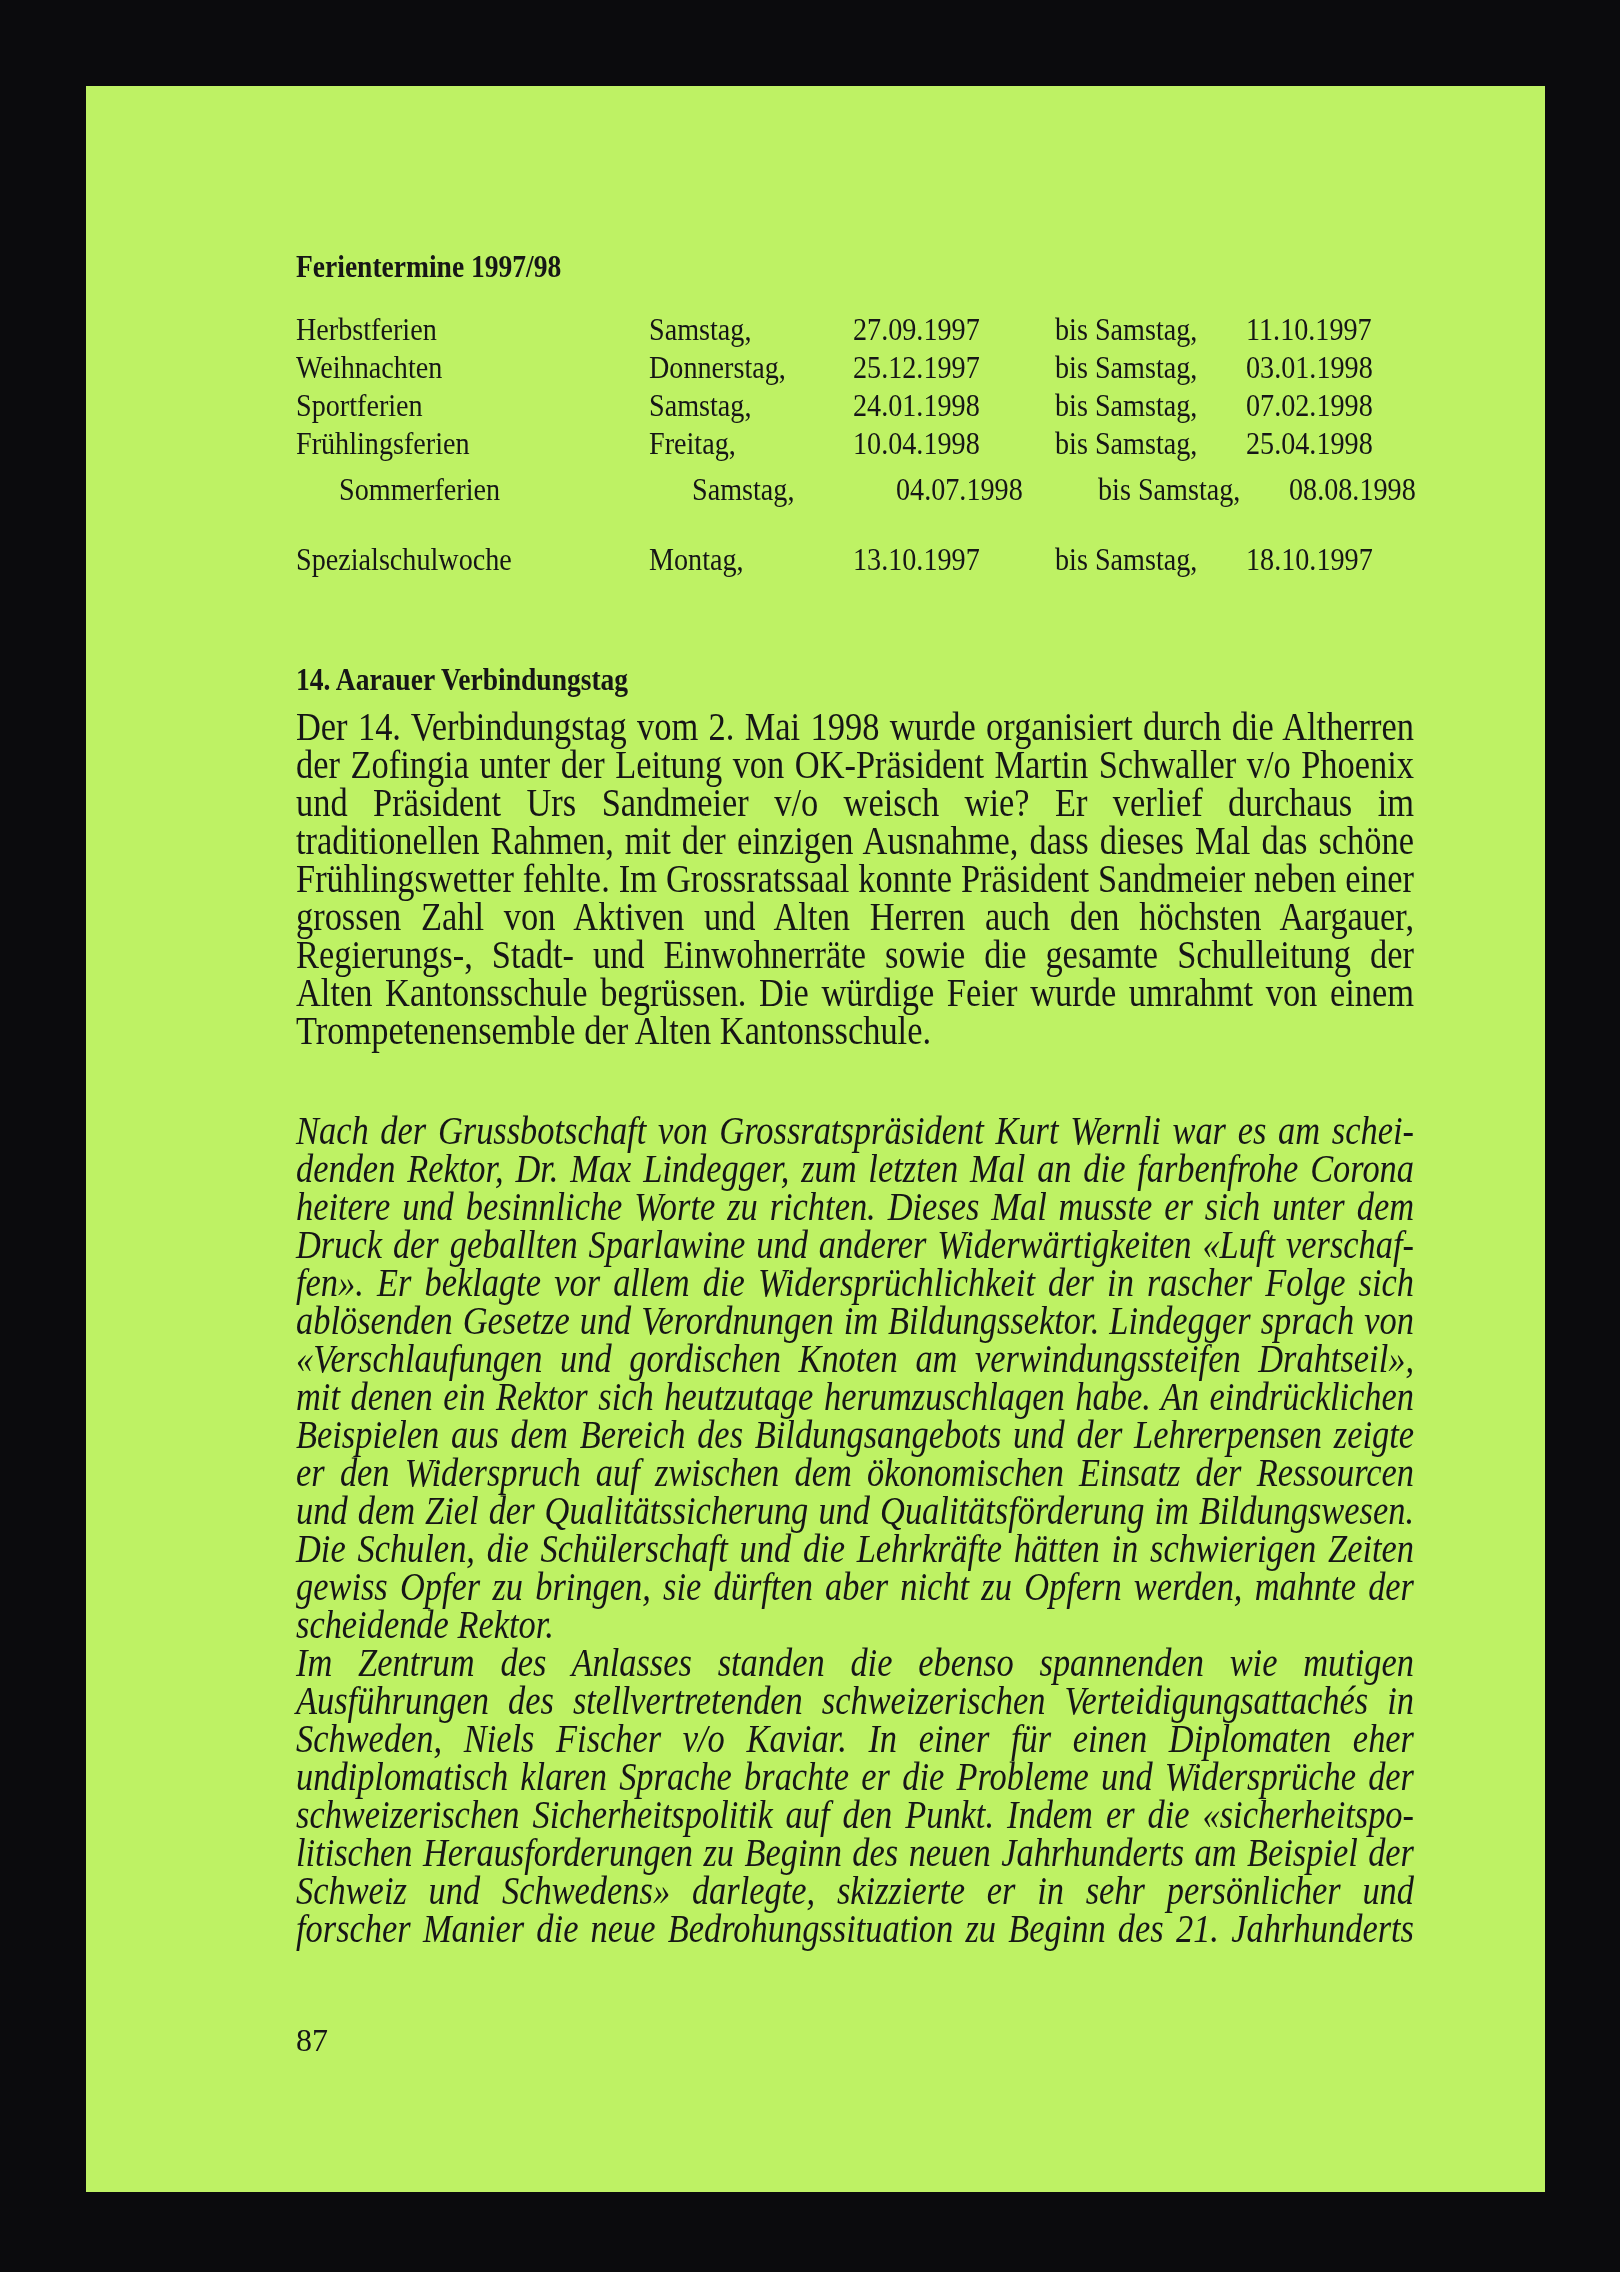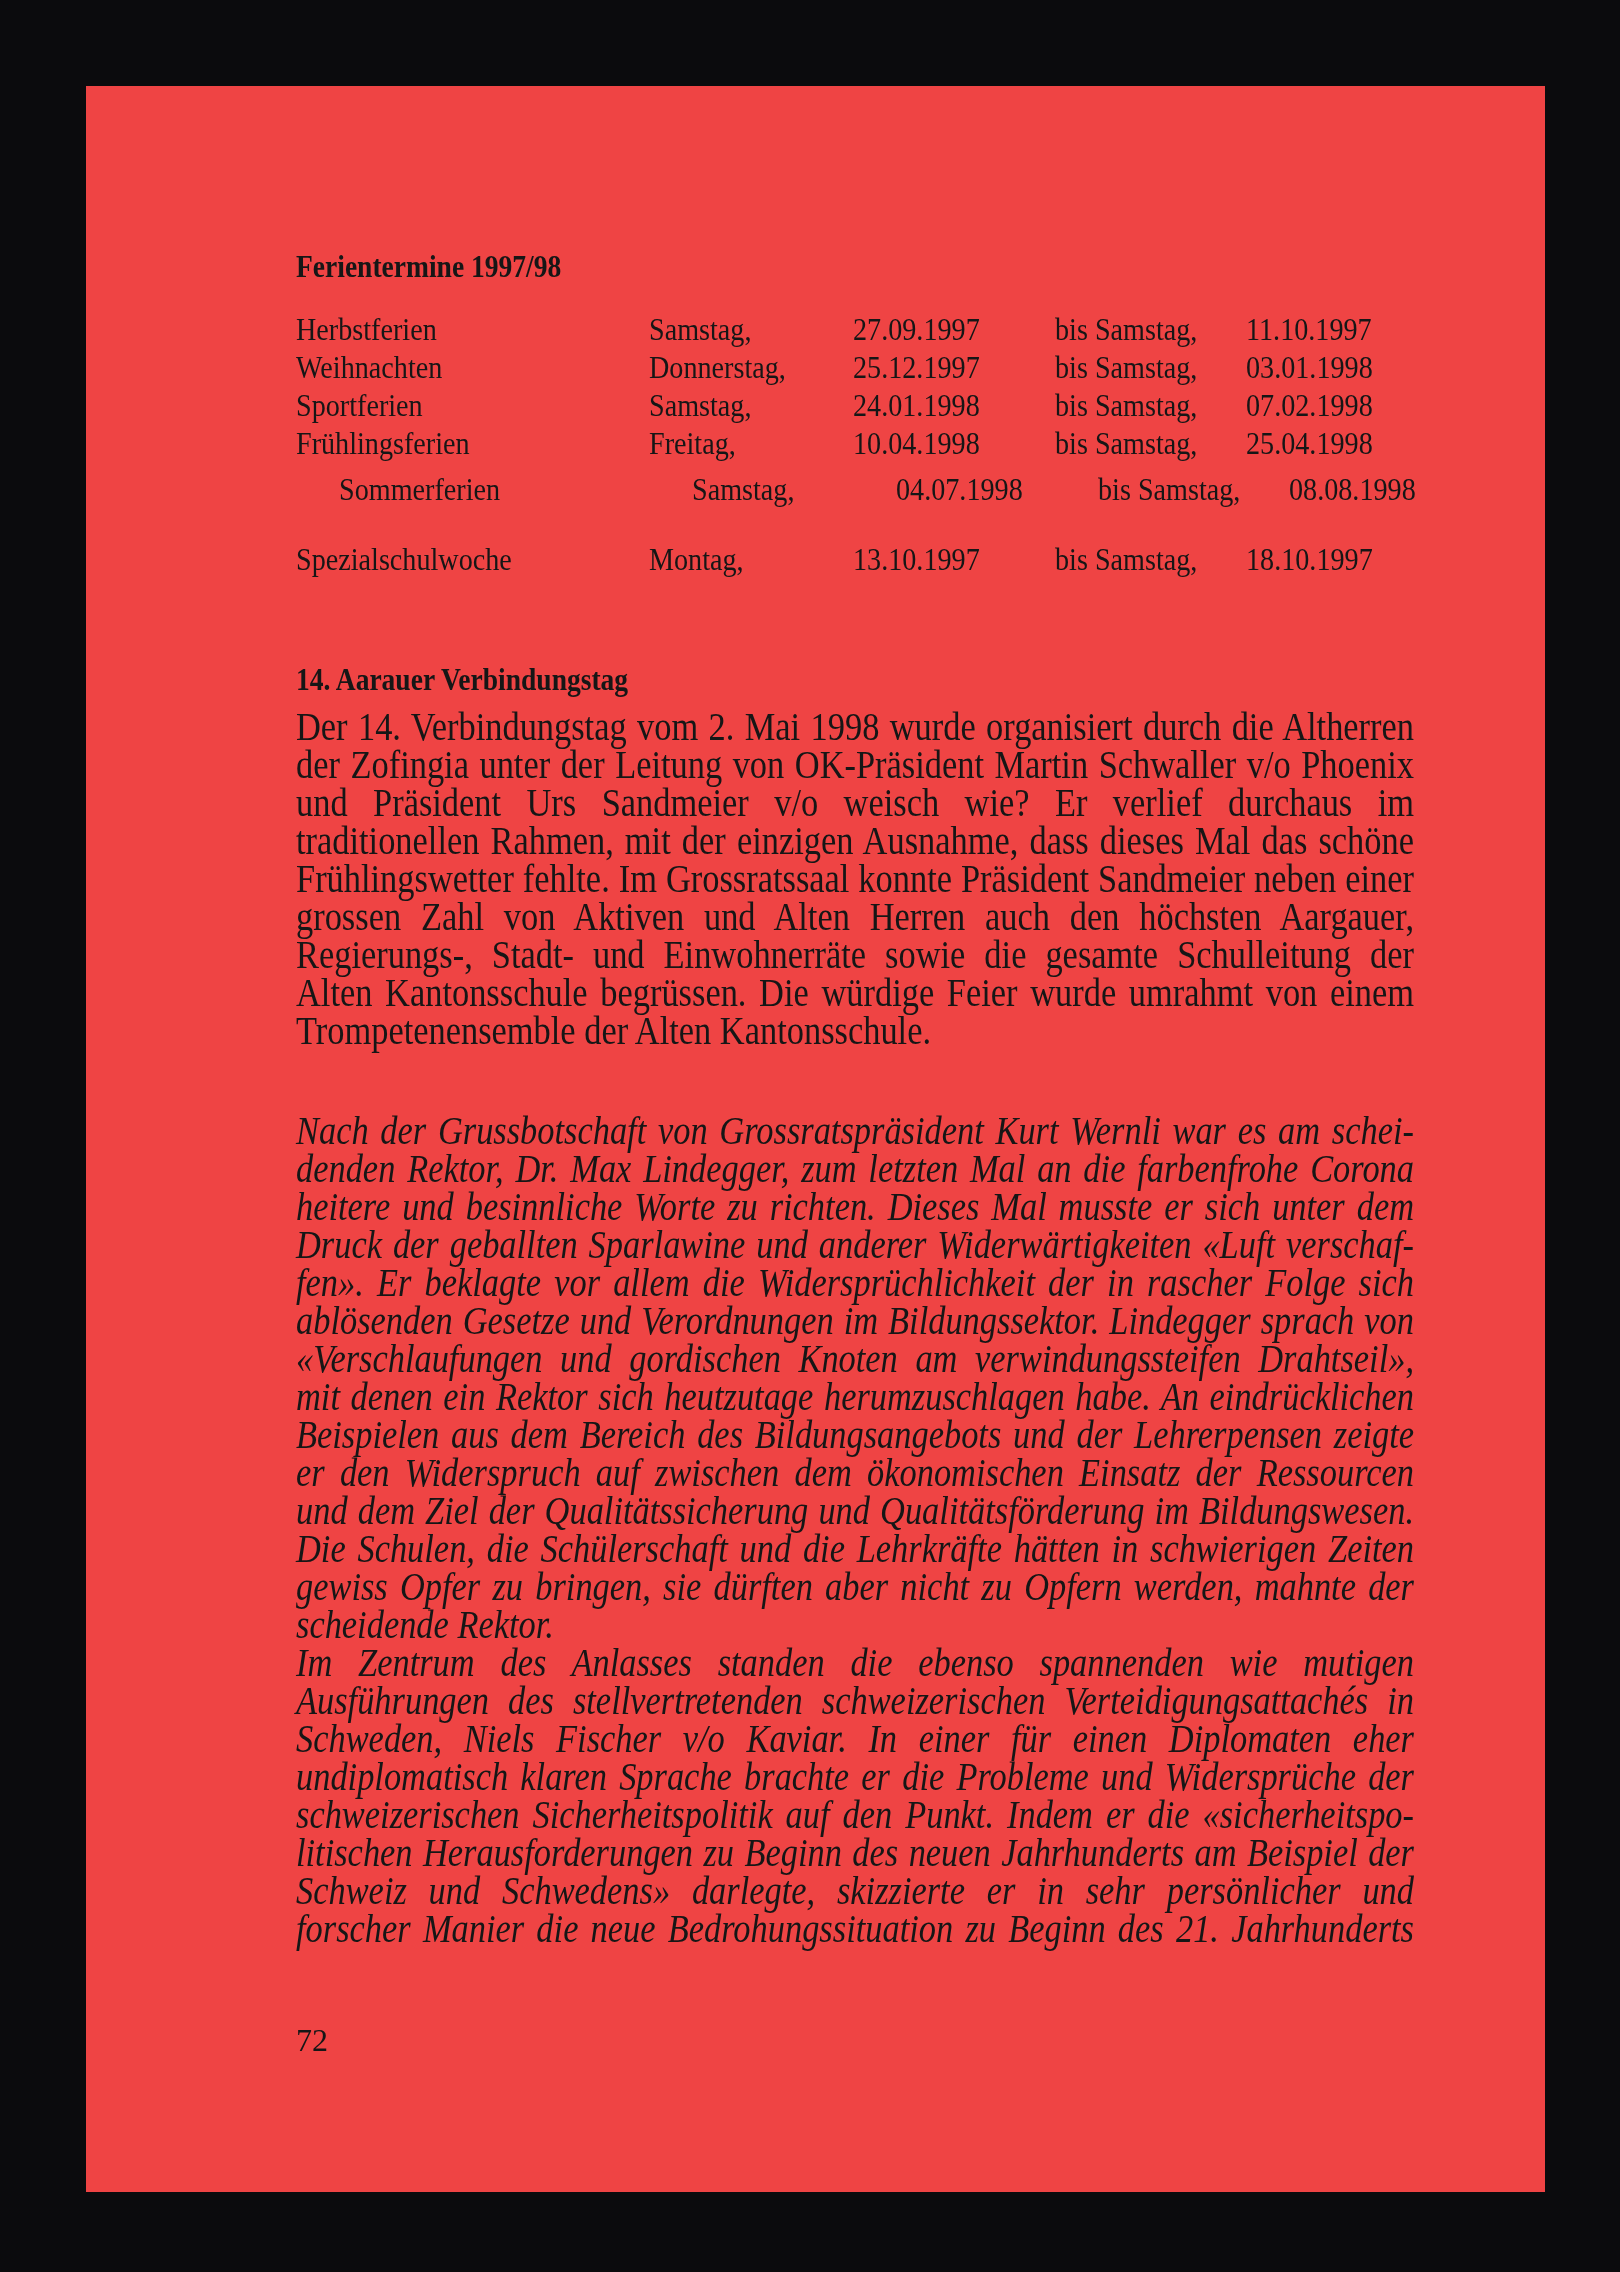--- a/index.html
+++ b/index.html
@@ -8,21 +8,21 @@
     background: #0b0b0d;
     position: relative;
     overflow: hidden;
     font-family: "Liberation Serif", serif;
     color: #161616;
   }
   .page {
     position: absolute;
     left: 86px; top: 86px;
     width: 1459px; height: 2106px;
-    background: #ef4444;
+    background: #bef264;
   }
   .content {
     position: absolute;
     left: 210px; top: 0;
     width: 1118px;
   }
   .heading {
     position: absolute;
     left: 0;
     font-weight: bold;
@@ -167,16 +167,16 @@
         <span class="line"><span class="just">Im Zentrum des Anlasses standen die ebenso spannenden wie mutigen</span></span>
         <span class="line"><span class="just">Ausführungen des stellvertretenden schweizerischen Verteidigungsattachés in</span></span>
         <span class="line"><span class="just">Schweden, Niels Fischer v/o Kaviar. In einer für einen Diplomaten eher</span></span>
         <span class="line"><span class="just">undiplomatisch klaren Sprache brachte er die Probleme und Widersprüche der</span></span>
         <span class="line"><span class="just">schweizerischen Sicherheitspolitik auf den Punkt. Indem er die «sicherheitspo-</span></span>
         <span class="line"><span class="just">litischen Herausforderungen zu Beginn des neuen Jahrhunderts am Beispiel der</span></span>
         <span class="line"><span class="just">Schweiz und Schwedens» darlegte, skizzierte er in sehr persönlicher und</span></span>
         <span class="line"><span class="just">forscher Manier die neue Bedrohungssituation zu Beginn des 21. Jahrhunderts</span></span>
       </div>
 
-    <div class="pagenum" style="top:1936px;">72</div>
+    <div class="pagenum" style="top:1936px;">87</div>
   </div>
 </div>
 
 
 </body></html>

